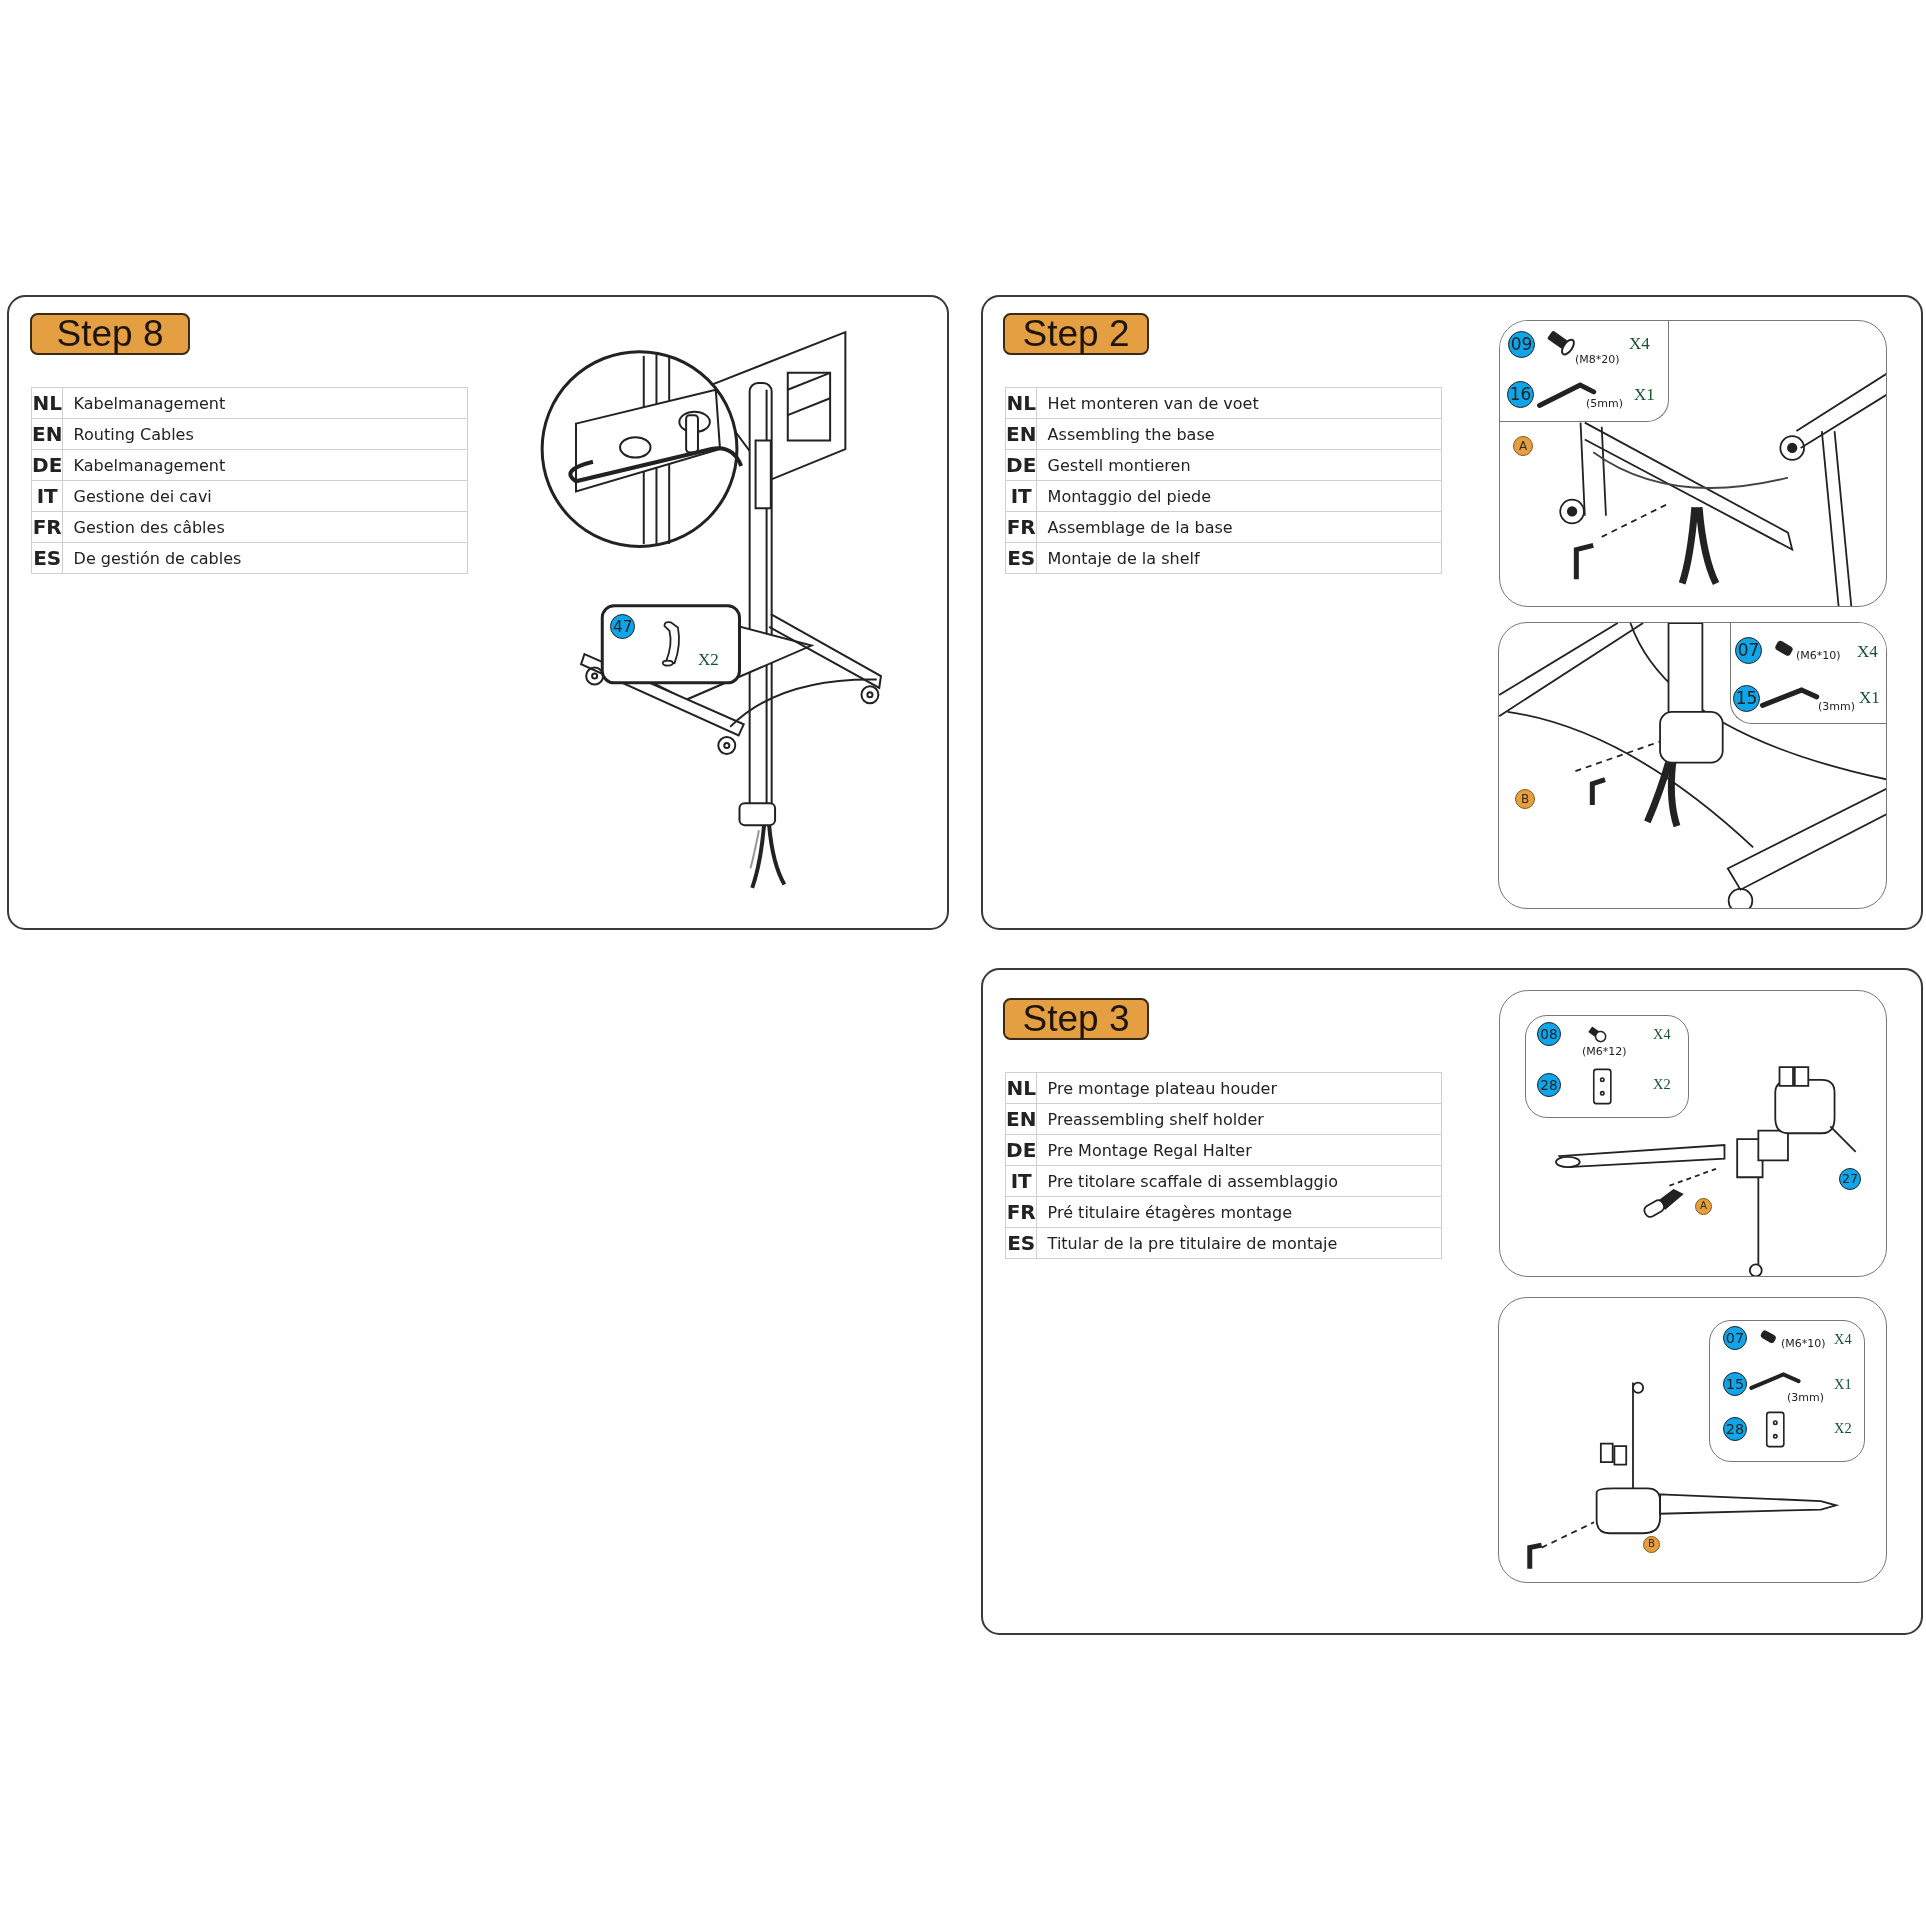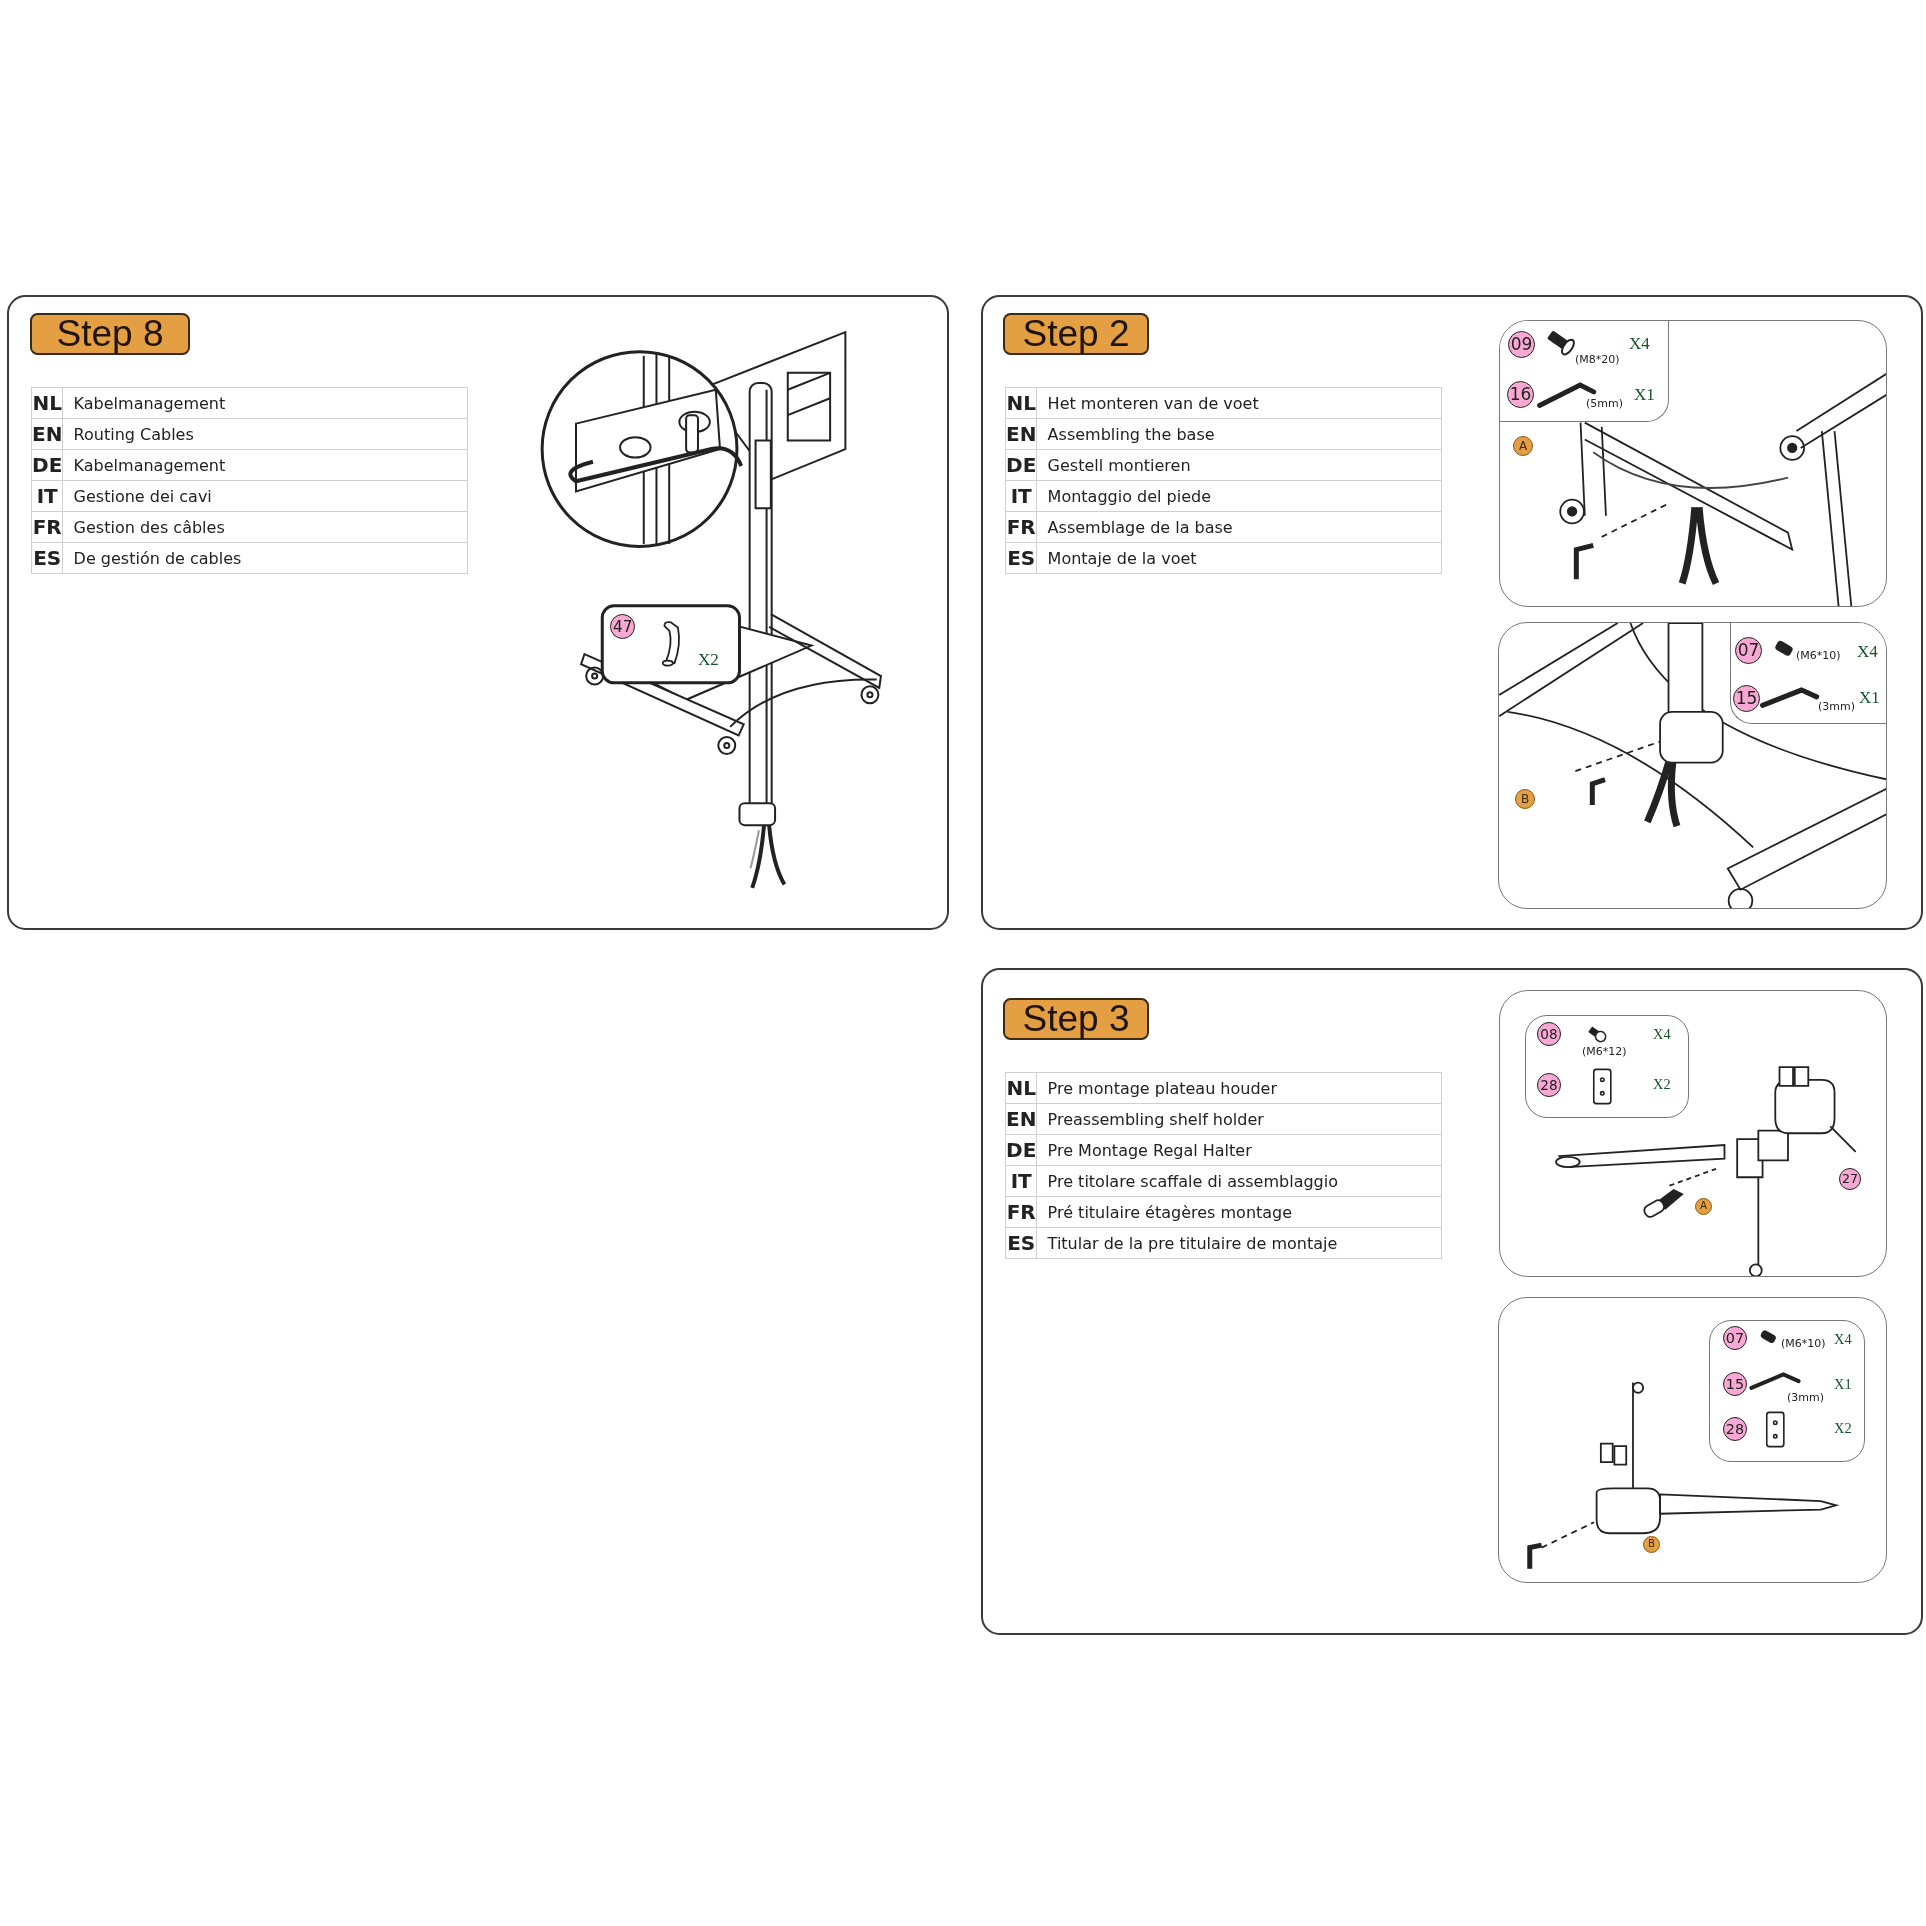--- a/index.html
+++ b/index.html
@@ -9,21 +9,21 @@
   .badge { position: absolute; background: #E39F42; border: 2.1px solid #3b2a14; border-radius: 7.6px;
            box-sizing: border-box; font-family: "Liberation Sans", sans-serif; font-size: 37px;
            color: #1e1409; text-align: center; line-height: 37px; }
   table.lang { position: absolute; border-collapse: collapse; font-family: "DejaVu Sans", sans-serif; }
   table.lang td { border: 1.7px solid #cfcfcf; height: 30px; padding: 0; font-size: 16px; color: #222; }
   table.lang td.code { width: 26px; text-align: center; font-weight: bold; font-size: 20px; }
   table.lang td.txt { padding-left: 10.2px; }
   .sub { position: absolute; border: 1.4px solid #777; border-radius: 29px; box-sizing: border-box; overflow: hidden; background: #fff; }
   .partsbox { position: absolute; border: 1.4px solid #777; border-radius: 22px; background: #fff; box-sizing: border-box; }
   .num { position: absolute; width: 27px; height: 27px; border: 1.4px solid #222; border-radius: 50%;
-         box-sizing: border-box; text-align: center; line-height: 25.4px; font-size: 17px; font-family: "DejaVu Sans", sans-serif; color: #222; background:#f9a8d4; }
+         box-sizing: border-box; text-align: center; line-height: 25.4px; font-size: 17px; font-family: "DejaVu Sans", sans-serif; color: #222; background:#0ea5e9; }
   .qty { position: absolute; font-size: 17px; font-family: Liberation Serif, serif; color: #14532d; }
   .spec { position: absolute; font-size: 11px; font-family: "DejaVu Sans", sans-serif; color: #222; }
   .callout { position: absolute; width: 20.3px; height: 20.3px; border-radius: 50%; background: #E39F42;
              border: 1.3px solid #8a5a16; box-sizing: border-box; text-align: center; line-height: 18px;
              font-size: 12px; color: #3a2a10; font-family: "DejaVu Sans", sans-serif; }
   svg { position: absolute; overflow: visible; }
   svg * { vector-effect: non-scaling-stroke; }
 </style>
 </head>
 <body>
@@ -131,21 +131,21 @@
   <tr>
         <td class="code">IT</td>
         <td class="txt">Montaggio del piede</td>
       </tr>
   <tr>
         <td class="code">FR</td>
         <td class="txt">Assemblage de la base</td>
       </tr>
   <tr>
         <td class="code">ES</td>
-        <td class="txt">Montaje de la voet</td>
+        <td class="txt">Montaje de la shelf</td>
       </tr>
 </tbody>
   </table>
 
 <div class="sub" style="left:1499px;top:320px;width:388px;height:287px;">
   <svg style="left:0;top:0;" width="388" height="287" viewBox="0 0 458 339" fill="none" stroke="#222" stroke-width="1.8">
     <polyline points="100,120 340,250 345,270 100,140"></polyline>
     <polyline points="350,130 460,60"></polyline>
       <polyline points="355,150 460,85"></polyline>
     <polyline points="380,130 400,339"></polyline>

